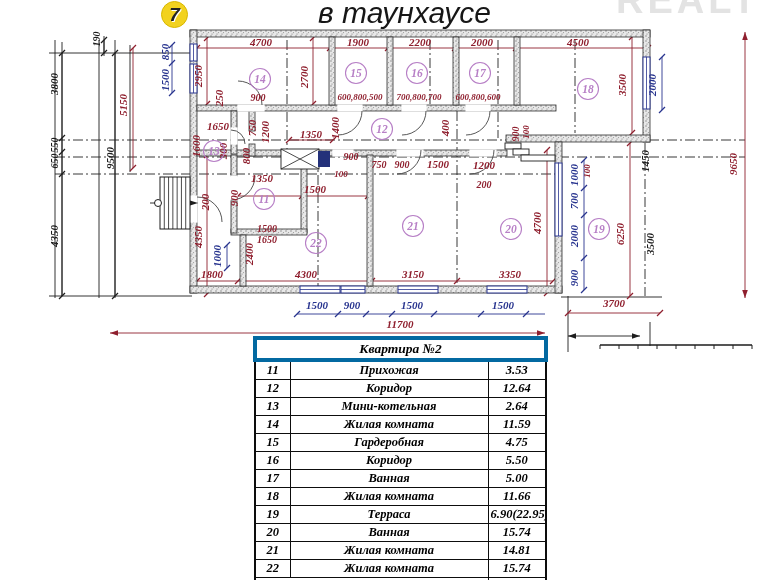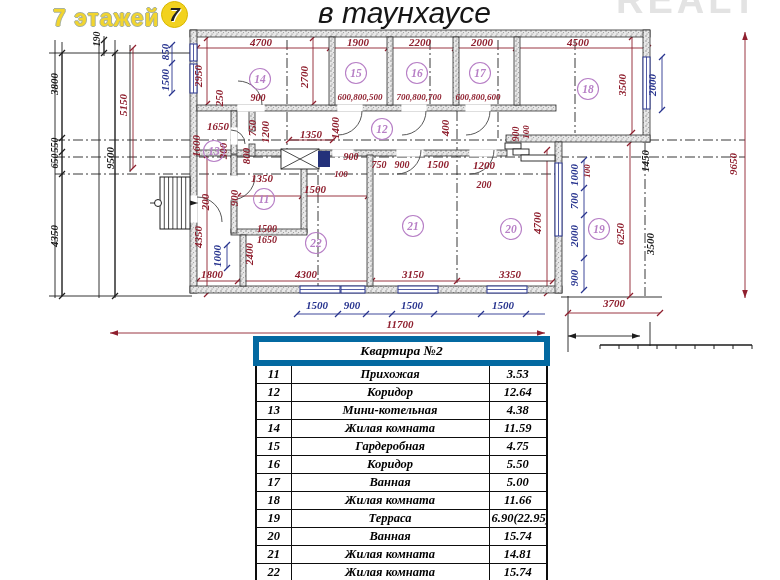--- a/index.html
+++ b/index.html
@@ -14,34 +14,31 @@
         color:#f2d52e;letter-spacing:1px;white-space:nowrap;
         text-shadow:1px 0 #a9b29c,-1px 0 #a9b29c,0 1px #a9b29c,0 -1px #a9b29c;}
   .badge{position:absolute;left:161px;top:1px;width:27px;height:27px;border-radius:50%;
          background:#f2d21f;border:1px solid #d8b700;box-sizing:border-box;
          font:800 italic 19px "Liberation Sans",sans-serif;color:#222;
          display:flex;align-items:center;justify-content:center;text-shadow:1px 1px 0 #fff;}
   .watermark{position:absolute;left:616px;top:-21px;font:bold 38px "Liberation Sans",sans-serif;
              color:#e3e3e3;letter-spacing:4px;}
   table.plan-table{position:absolute;left:253px;top:336px;width:291px;table-layout:fixed;
         border-collapse:collapse;border:2px solid #0d0d0d;background:#fff;}
-  .plan-table th{height:18px;border:6px solid #0369a1;
+  .plan-table th{height:18px;border:4px solid #0369a1;
         font:bold italic 13.5px "Liberation Serif",serif;color:#000;padding:0;}
   .plan-table td{height:17px;border:1px solid #0d0d0d;text-align:center;vertical-align:middle;
         font:bold italic 12.5px "Liberation Serif",serif;color:#000;padding:0 2px;
         overflow:hidden;white-space:nowrap;}
   .plan-table col.c-num{width:35px;} .plan-table col.c-name{width:198px;} .plan-table col.c-area{width:58px;}
 </style>
 </head>
 <body>
 
 <div class="page">
-  <div class="logo">
-    <span>7 этажей</span>
-  </div>
   <div class="badge">7</div>
   <div class="title">в таунхаусе</div>
   <div class="watermark">REALT</div>
 
   <svg id="plan" width="780" height="580" viewBox="0 0 780 580">
       <defs>
         <pattern id="wallpat" width="5" height="5" patternUnits="userSpaceOnUse">
     <rect width="5" height="5" fill="#e8e8e8"></rect>
     <circle cx="1" cy="1" r="0.7" fill="#7d7d7d"></circle>
     <circle cx="3.5" cy="2.6" r="0.6" fill="#999"></circle>
@@ -355,21 +352,21 @@
           <td>3.53</td>
         </tr>
         <tr>
           <td>12</td>
           <td>Коридор</td>
           <td>12.64</td>
         </tr>
         <tr>
           <td>13</td>
           <td>Мини-котельная</td>
-          <td>4.38</td>
+          <td>2.64</td>
         </tr>
         <tr>
           <td>14</td>
           <td>Жилая комната</td>
           <td>11.59</td>
         </tr>
         <tr>
           <td>15</td>
           <td>Гардеробная</td>
           <td>4.75</td>

